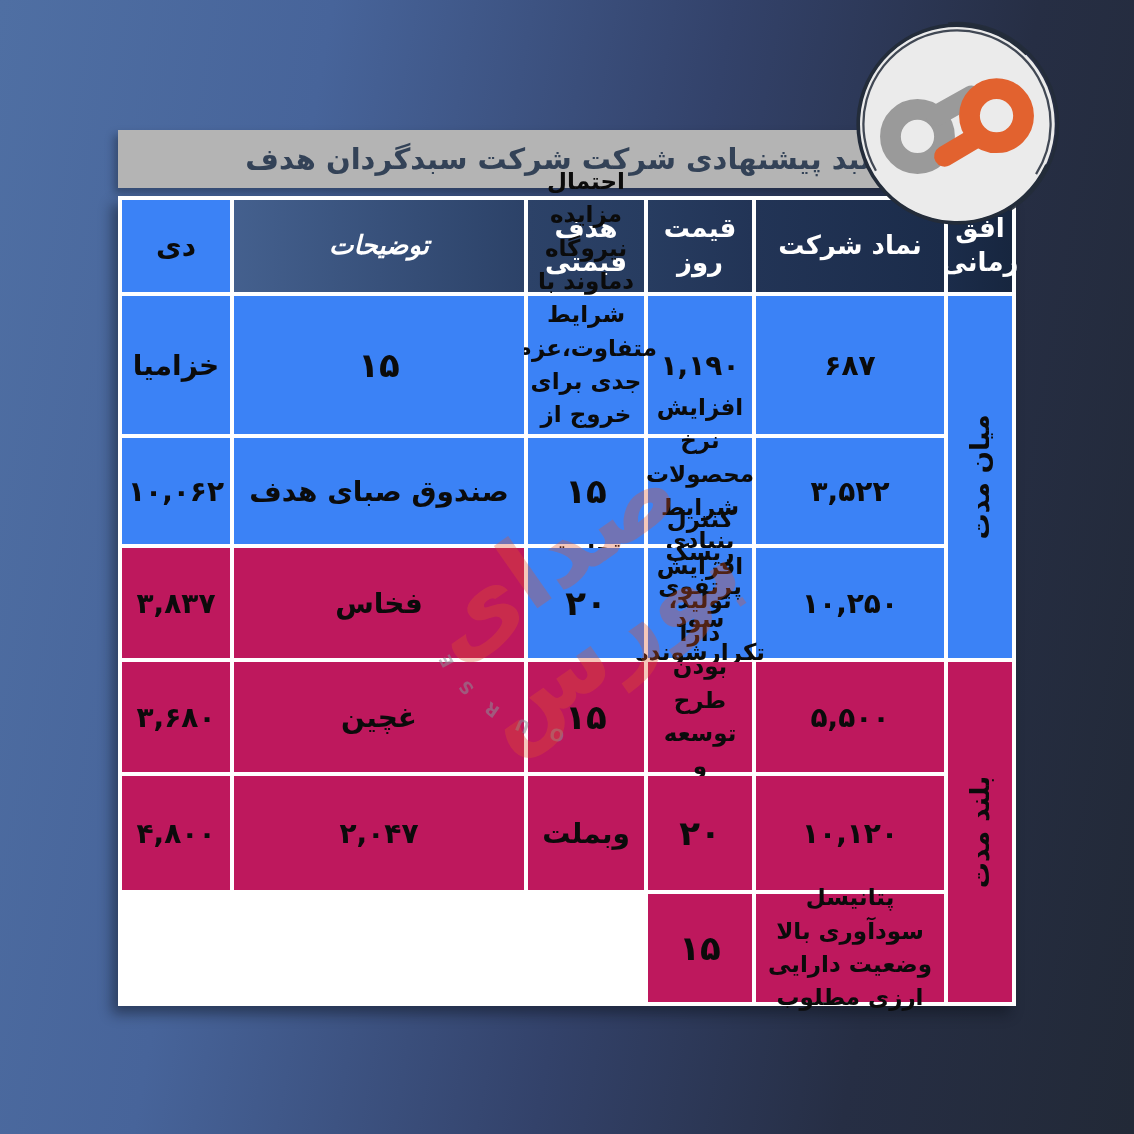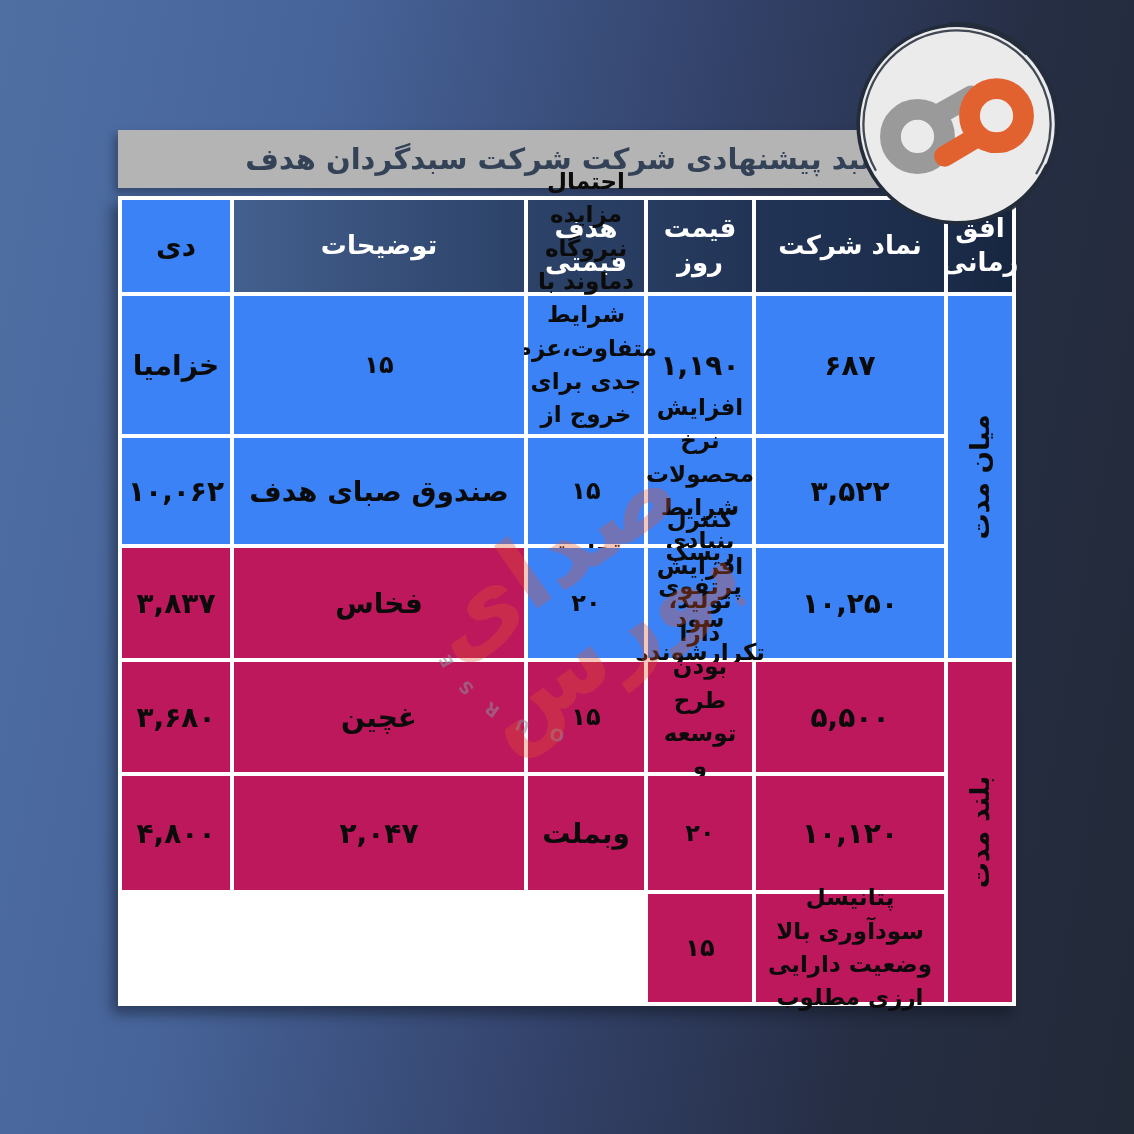--- a/index.html
+++ b/index.html
@@ -16,25 +16,25 @@
     display:grid;direction:rtl;gap:4px;z-index:3;
     grid-template-columns:64px 188px 104px 116px 290px 108px;
     grid-template-rows:92px 138px 106px 110px 110px 114px 108px;
     box-shadow:-6px 8px 12px rgba(10,15,25,.45);}
   .cell{display:flex;align-items:center;justify-content:center;text-align:center;}
   .th{color:#ffffff;font-weight:bold;font-size:26px;line-height:1.3;padding:2px 4px;}
   .th1{background:linear-gradient(to right,#1b2c4a,#17263f);}
   .th2{background:linear-gradient(to right,#223456,#1b2c4a);}
   .th3{background:linear-gradient(to right,#273c60,#223456);}
   .th4{background:linear-gradient(to right,#2c4268,#273c60);}
-  .th5{background:linear-gradient(to right,#44608e,#2c4268);}
+  .th5{background:linear-gradient(to right,#44608e,#2c4268);font-style:italic;}
   .th6{background:linear-gradient(to right,#4a6a99,#44608e);}
   .td{color:#0b0b0b;font-weight:bold;font-size:28px;}
   .note{font-size:23px;line-height:1.45;padding:2px 8px;}
-  .pct{font-size:24px;}
+  .pct{font-size:34px;}
   .g1{background:#3b82f6;}
   .g2{background:#be185d;}
   .vtext{transform:rotate(-90deg);white-space:nowrap;font-weight:bold;font-size:26px;color:#0b0b0b;}
   
   .logo{position:absolute;left:853px;top:20px;width:208px;height:208px;z-index:6;}
   
   .watermark{position:absolute;left:392px;top:400px;width:370px;height:370px;z-index:4;pointer-events:none;}
 </style>
 </head>
 <body>

